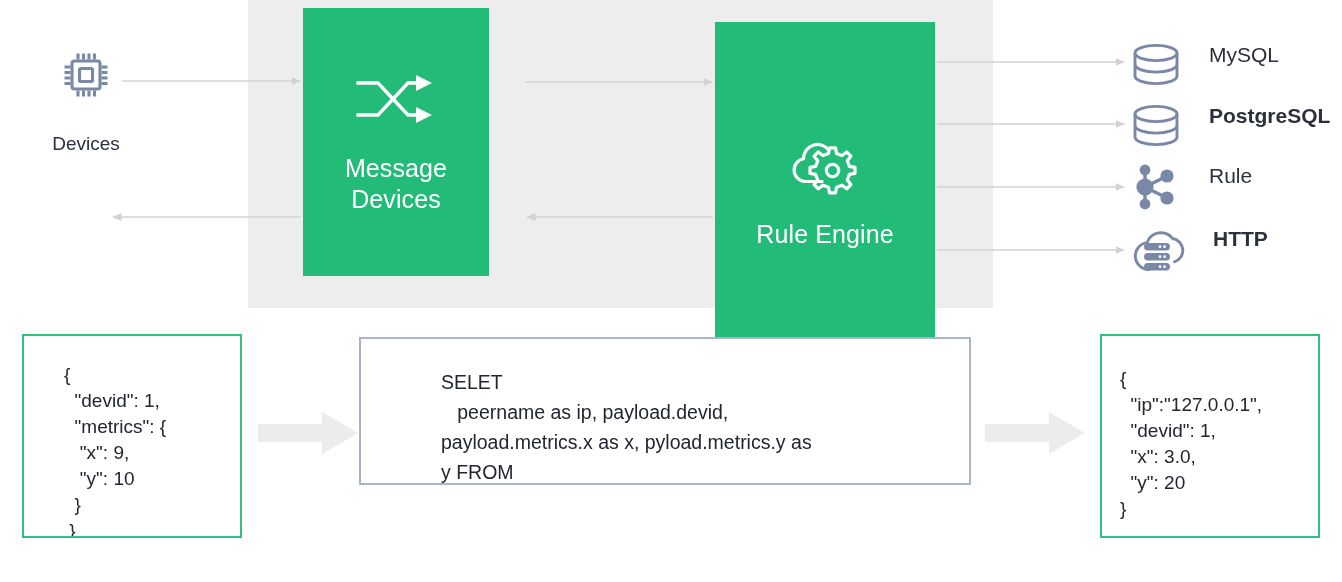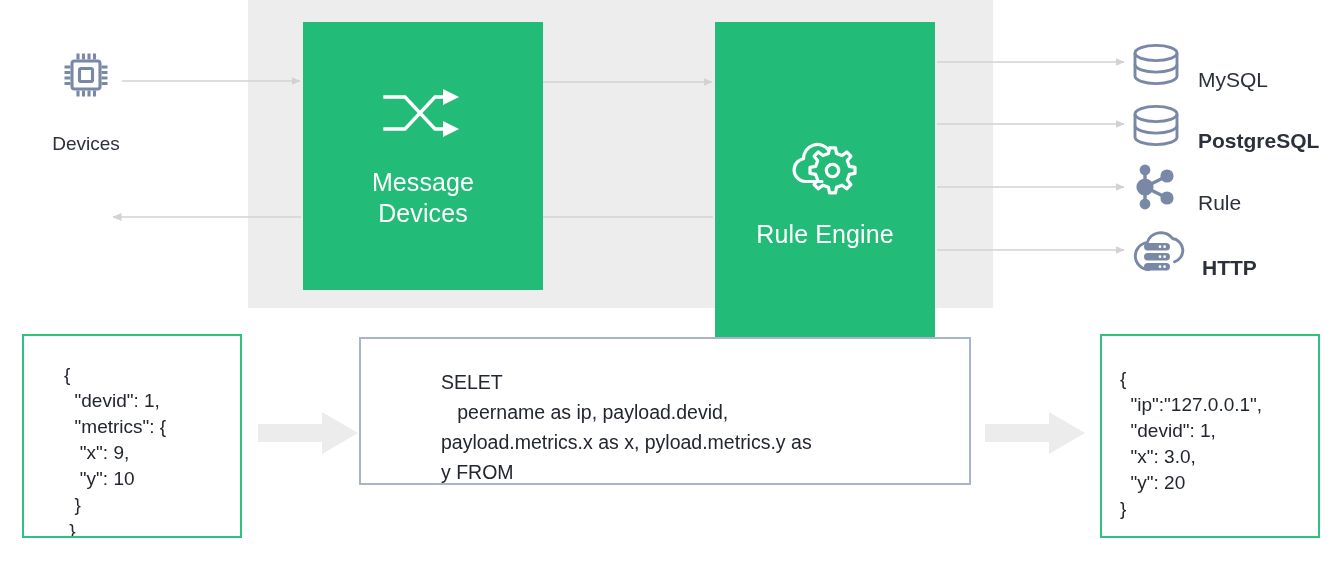--- a/index.html
+++ b/index.html
@@ -31,21 +31,21 @@
 
   
   .green-box {
     position: absolute;
     background: #22bb77;
     display: flex;
     flex-direction: column;
     align-items: center;
     justify-content: center;
   }
-  #box-message-routing { left: 303px; top: 22px; width: 240px; height: 268px; }
+  #box-message-routing { left: 303px; top: 8px; width: 186px; height: 268px; }
   #box-rule-engine     { left: 715px; top: 22px; width: 220px; height: 340px; }
 
   .green-box .box-icon {
     display: block;
     margin-bottom: 18px;
   }
   .green-box .box-label {
     color: #ffffff;
     font-size: 25px;
     line-height: 31px;
@@ -68,22 +68,22 @@
     line-height: 23px;
     white-space: nowrap;
   }
   #ep-devices      { left: 26px; top: 44px;  width: 120px; }
   #ep-applications { left: 26px; top: 180px; width: 120px; }
 
   
   .sink {
     position: absolute;
     display: flex;
-    align-items: flex-end;
-    gap: 16px;
+    align-items: flex-start;
+    gap: 27px;
   }
   .sink .sink-label {
     color: #2b303b;
     font-size: 21px;
     line-height: 25px;
     white-space: nowrap;
   }
   #sink-mysql      { left: 1130px; top: 42px;  }
   #sink-postgresql { left: 1130px; top: 103px; font-weight: bold; }
   #sink-kafka      { left: 1130px; top: 163px; }

